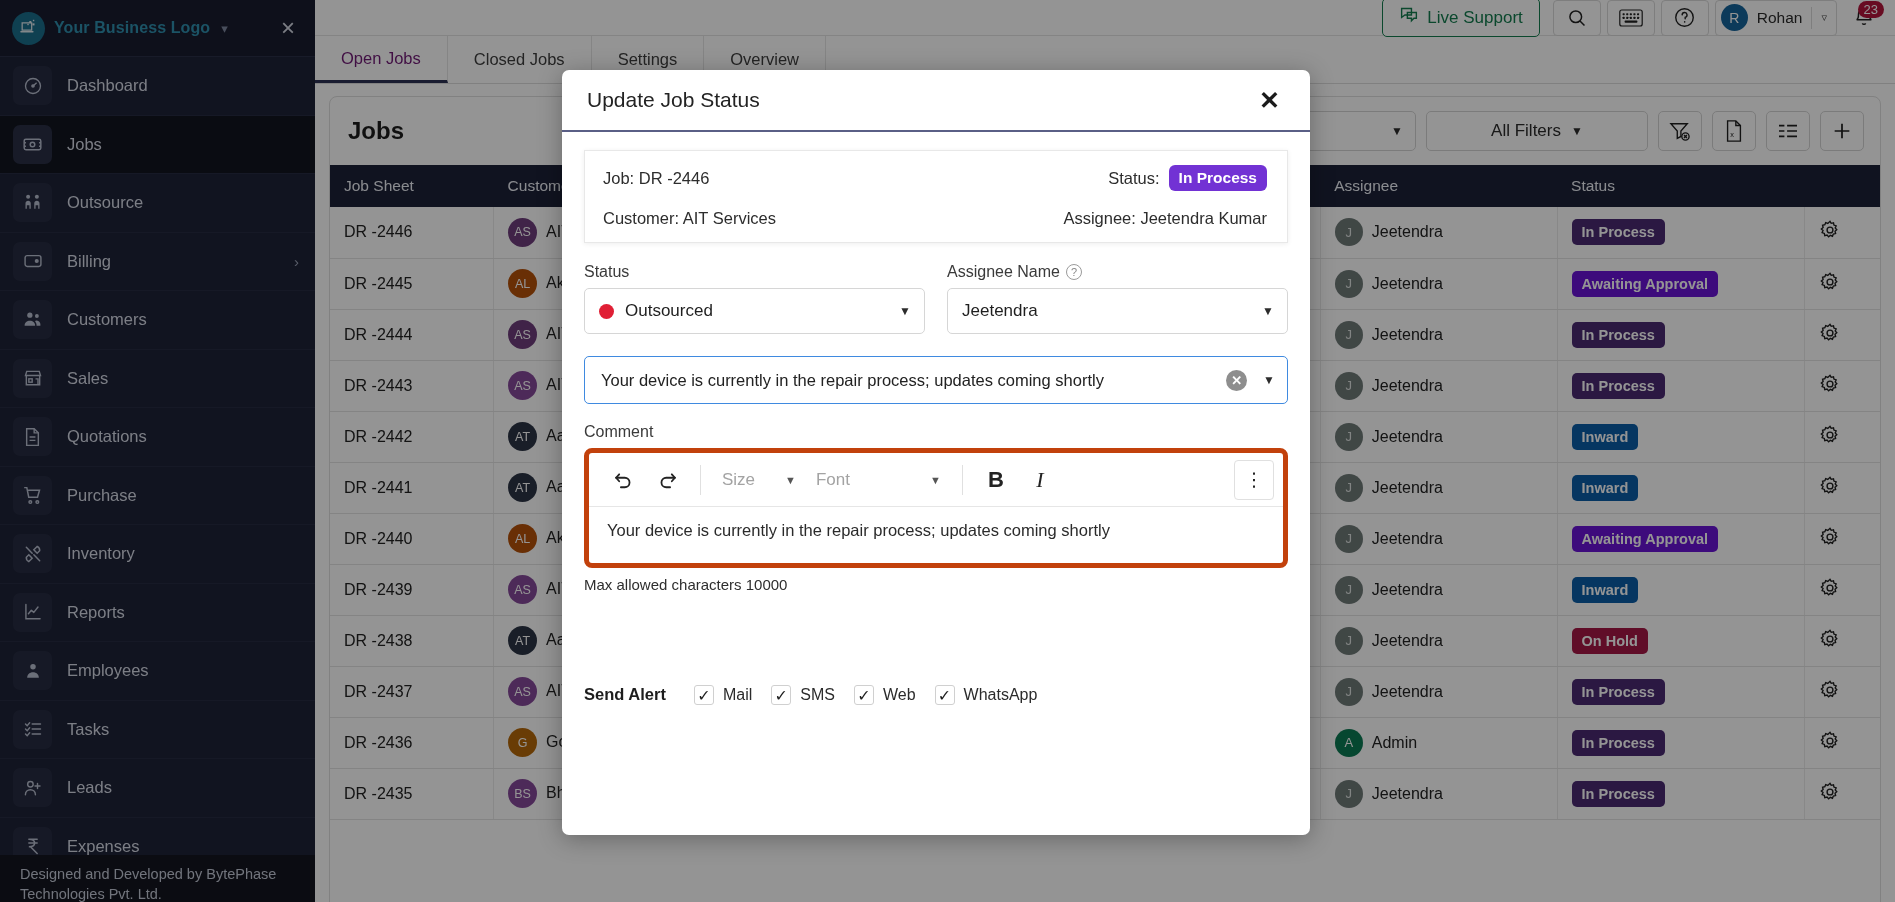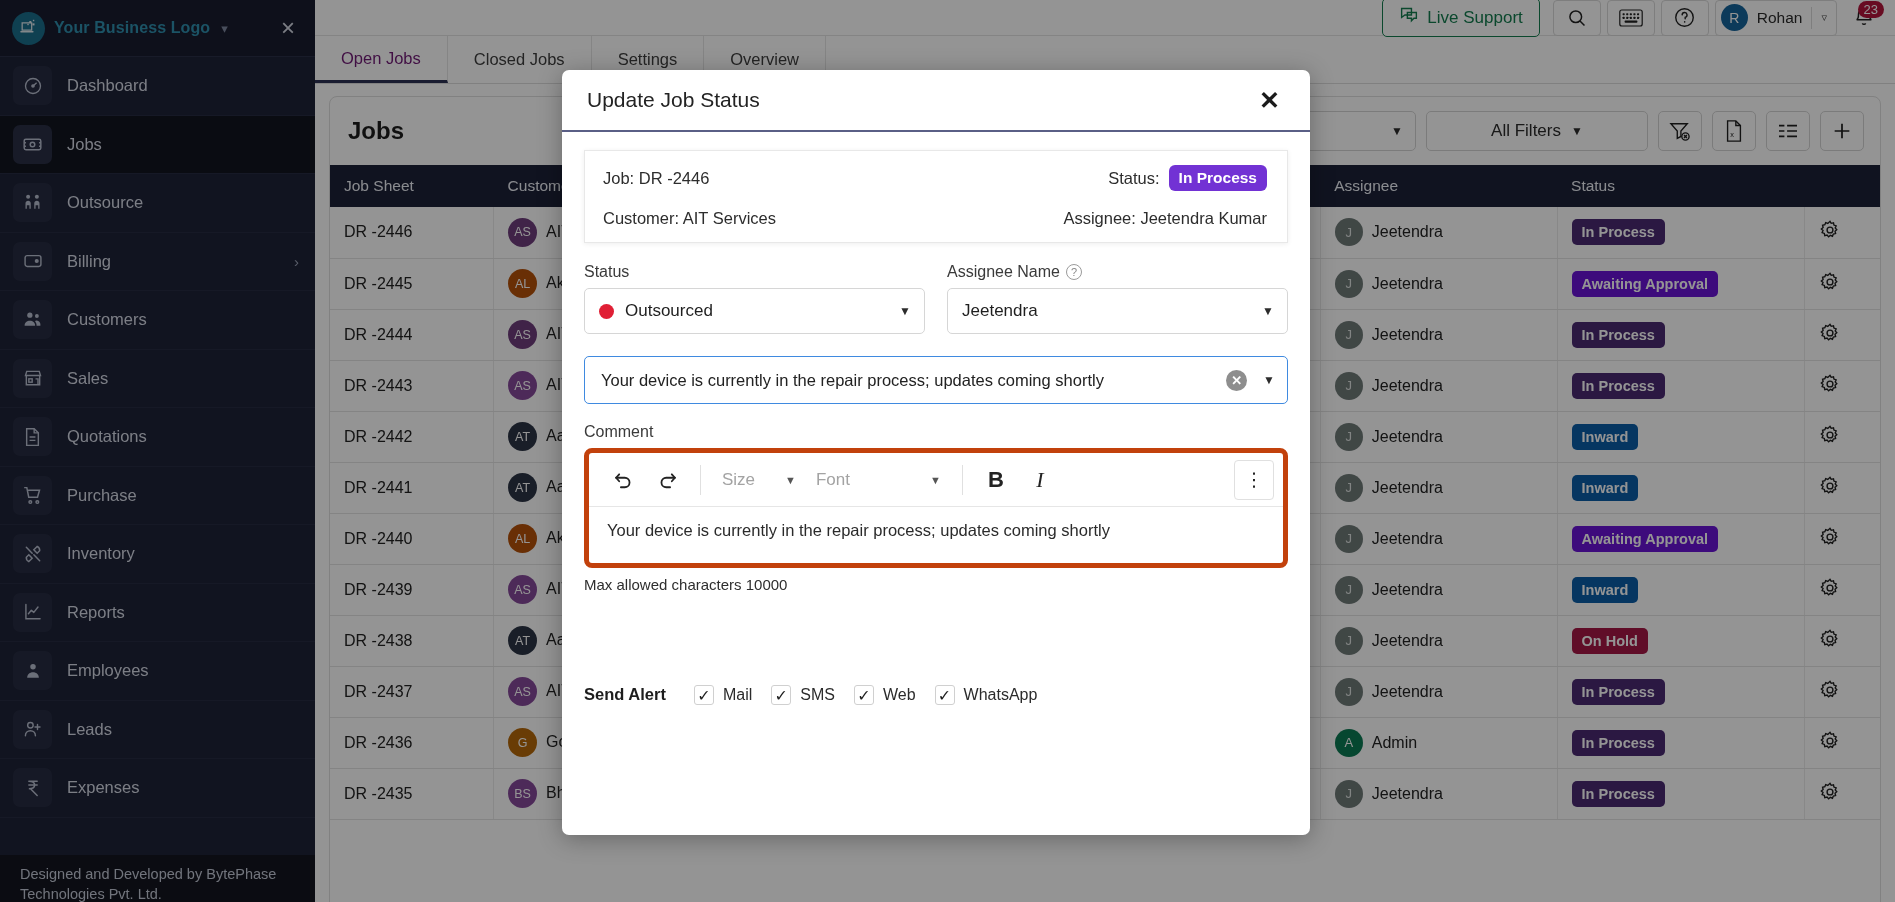--- a/index.html
+++ b/index.html
@@ -479,20 +479,28 @@
           <span class="sb-label">Reports</span>
         </div>
         <div class="sb-item">
           <span class="sb-ico">
             <svg width="20" height="20" viewBox="0 0 24 24" fill="currentColor">
               <circle cx="12" cy="7" r="3.3"></circle>
               <path d="M5 20c0-3.9 3.1-6.5 7-6.5s7 2.6 7 6.5z"></path>
             </svg>
           </span>
           <span class="sb-label">Employees</span>
+        </div>
+        <div class="sb-item">
+          <span class="sb-ico">
+            <svg width="20" height="20" viewBox="0 0 24 24" fill="none" stroke="currentColor" stroke-width="1.7" stroke-linecap="round">
+              <path d="M3 6l2 2 3-3.5M3 12l2 2 3-3.5M3 18l2 2 3-3.5M11 6h10M11 12h10M11 18h10"></path>
+            </svg>
+          </span>
+          <span class="sb-label">Tasks</span>
         </div>
         <div class="sb-item">
           <span class="sb-ico">
             <svg width="21" height="20" viewBox="0 0 24 24" fill="none" stroke="currentColor" stroke-width="1.7">
               <circle cx="9.5" cy="7.5" r="3.3"></circle>
               <path d="M3.5 20c0-3.6 2.7-6 6-6s6 2.4 6 6" stroke-linecap="round"></path>
               <path d="M18 6.5v6M15 9.5h6" stroke-linecap="round"></path>
             </svg>
           </span>
           <span class="sb-label">Leads</span>

